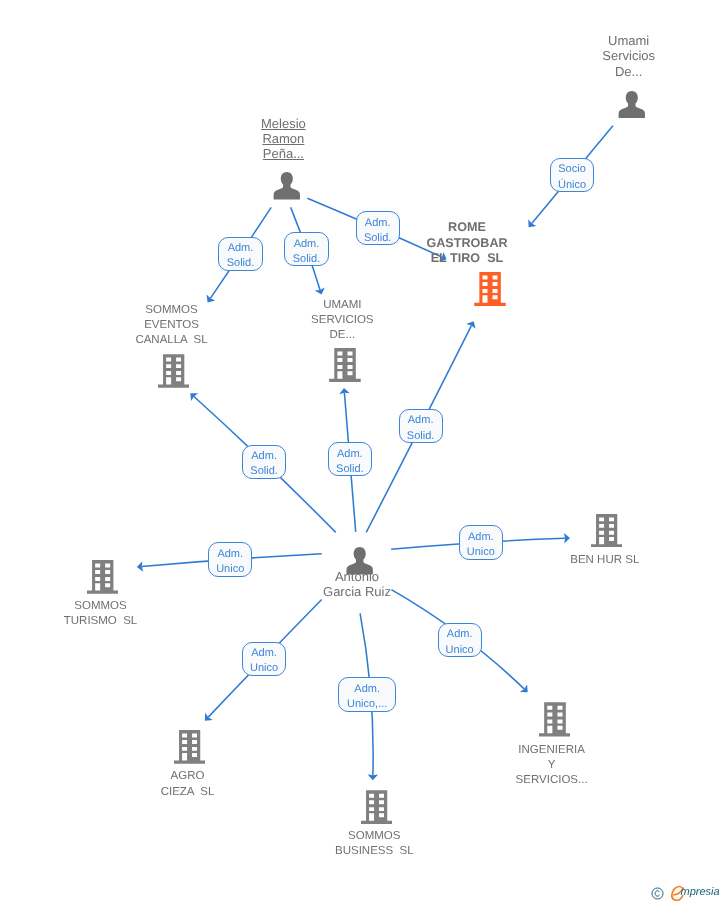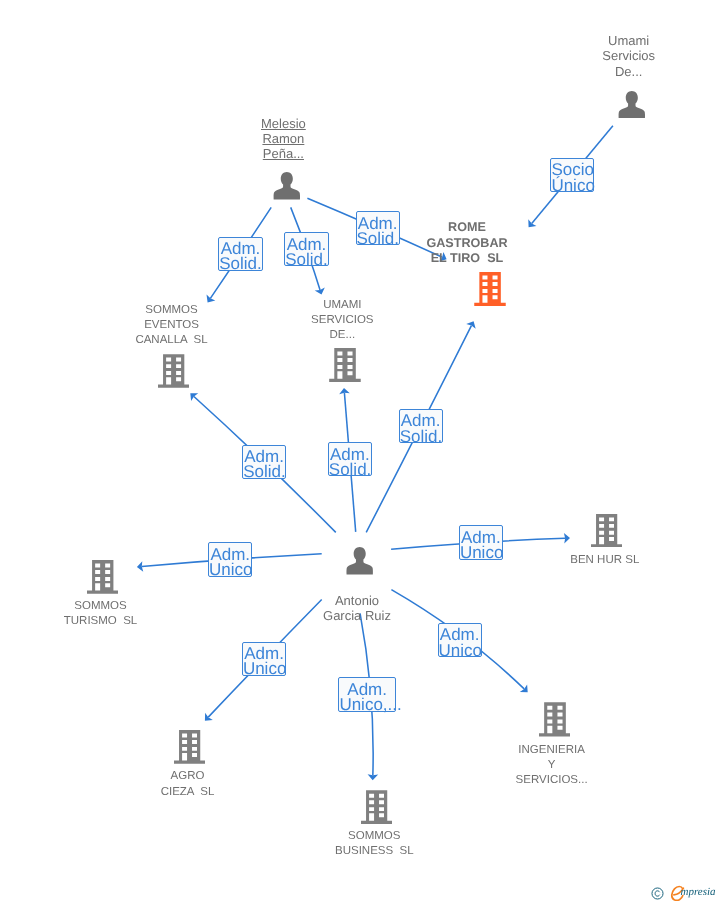--- a/index.html
+++ b/index.html
@@ -5,34 +5,34 @@
 <style>
   html,body{margin:0;padding:0;background:#ffffff;}
   body{width:728px;height:905px;overflow:hidden;position:relative;
        font-family:"Liberation Sans",sans-serif;
        -webkit-font-smoothing:antialiased;text-rendering:geometricPrecision;}
   #stage{position:absolute;left:0;top:0;width:728px;height:905px;}
   svg#edges{position:absolute;left:0;top:0;}
   .edge-line{fill:none;stroke:#2f7bd4;stroke-width:1.55;}
   .edge-arrow{fill:#2f7bd4;stroke:none;}
   .edge-label{position:absolute;box-sizing:border-box;
-    border:1.3px solid #3d85d8;border-radius:2px;background:#f8fafc;
-    color:#3d85d8;font-size:17px;line-height:15.2px;text-align:center;
+    border:1.3px solid #3d85d8;border-radius:10px;background:#f8fafc;
+    color:#3d85d8;font-size:11px;line-height:15.2px;text-align:center;
     padding-top:3.4px;white-space:pre;}
   .edge-label-text{display:block;transform:translateZ(0);}
   .node{position:absolute;left:0;top:0;}
   .node-label{position:absolute;text-align:center;color:#6f6f6f;white-space:pre;
     width:280px;margin-left:-140px;transform:translateZ(0);}
   .node-label.bold{font-weight:bold;}
   .node-icon{position:absolute;display:block;}
   #logo{position:absolute;left:650px;top:884px;height:18px;width:78px;}
   #logo .logo-copy{position:absolute;left:1.3px;top:3.3px;}
   #logo .logo-e{position:absolute;left:20.2px;top:1.2px;}
   #logo .logo-word{position:absolute;left:30.5px;top:0.1px;
-     font-family:Liberation Serif, serif;font-style:italic;font-size:11px;
+     font-family:Liberation Sans, sans-serif;font-style:italic;font-size:11px;
      line-height:16px;color:#14607a;transform:translateZ(0);}
 </style>
 </head>
 <body>
 
 <div id="stage">
 <svg id="edges" width="728" height="905">
   <path class="edge-line" d="M612.90 125.80 Q573.35 173.30 531.73 223.43"></path>
   <path class="edge-arrow" d="M528.60 227.20 L528.29 219.28 L531.73 223.43 L536.45 226.05 Z"></path>
   <path class="edge-line" d="M271.20 207.40 Q241.60 252.40 210.36 298.35"></path>
@@ -79,21 +79,21 @@
         <path fill="#6f6f6f" d="M50 0 C36.5 0 27 10.5 27 25.5 C27 35 30.6 42.7 35.9 47.4 L35.9 55 C35.9 60.5 31 62.3 24 64.5 C13 68 4.5 71.5 1.5 78 C-0.3 82 -0.6 92 0 105 L100 105 C100.6 92 100.3 82 98.5 78 C95.5 71.5 87 68 76 64.5 C69 62.3 64.1 60.5 64.1 55 L64.1 47.4 C69.4 42.7 73 35 73 25.5 C73 10.5 63.5 0 50 0 Z"></path>
       </svg>
   <div class="node-label" style="left:283.40px;top:115.90px;font-size:13px;line-height:15.2px;text-decoration:underline;">Melesio
 Ramon
 Peña...</div>
 </div>
 <div class="node">
   <svg class="node-icon" width="27.40" height="27.60" viewBox="0 0 100 105" style="left:345.50px;top:547.20px;">
         <path fill="#6f6f6f" d="M50 0 C36.5 0 27 10.5 27 25.5 C27 35 30.6 42.7 35.9 47.4 L35.9 55 C35.9 60.5 31 62.3 24 64.5 C13 68 4.5 71.5 1.5 78 C-0.3 82 -0.6 92 0 105 L100 105 C100.6 92 100.3 82 98.5 78 C95.5 71.5 87 68 76 64.5 C69 62.3 64.1 60.5 64.1 55 L64.1 47.4 C69.4 42.7 73 35 73 25.5 C73 10.5 63.5 0 50 0 Z"></path>
       </svg>
-  <div class="node-label" style="left:357.00px;top:593px;font-size:13px;line-height:15.2px;">Antonio
+  <div class="node-label" style="left:357.00px;top:569px;font-size:13px;line-height:15.2px;">Antonio
 Garcia Ruiz</div>
 </div>
 <div class="node">
   <svg class="node-icon" width="31.20" height="34.00" viewBox="0 0 100 108" style="left:157.50px;top:353.50px;">
         <path fill="#808080" fill-rule="evenodd" d="M0 97.5 H100 V108 H0 Z M16.2 0 H84.4 V97.5 H16.2 Z M26 11 H42 V23.6 H26 Z M58 11 H74 V23.6 H58 Z M26 32 H42 V44.6 H26 Z M58 32 H74 V44.6 H58 Z M26 54 H42 V66.6 H26 Z M58 54 H74 V66.6 H58 Z M26 74 H42 V97.5 H26 Z M58 74 H74 V86.6 H58 Z"></path>
       </svg>
   <div class="node-label" style="left:171.50px;top:302.60px;font-size:11.5px;line-height:15.2px;">SOMMOS
 EVENTOS
 CANALLA  SL</div>
 </div>

